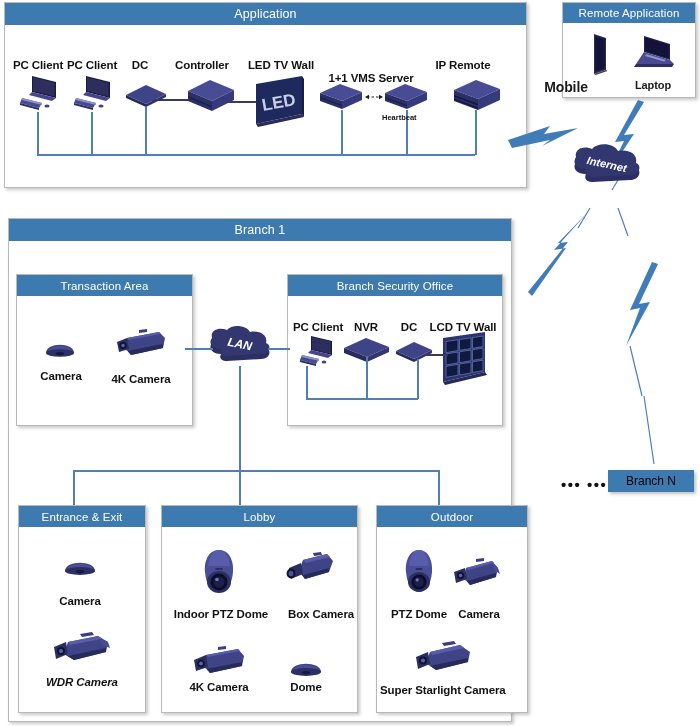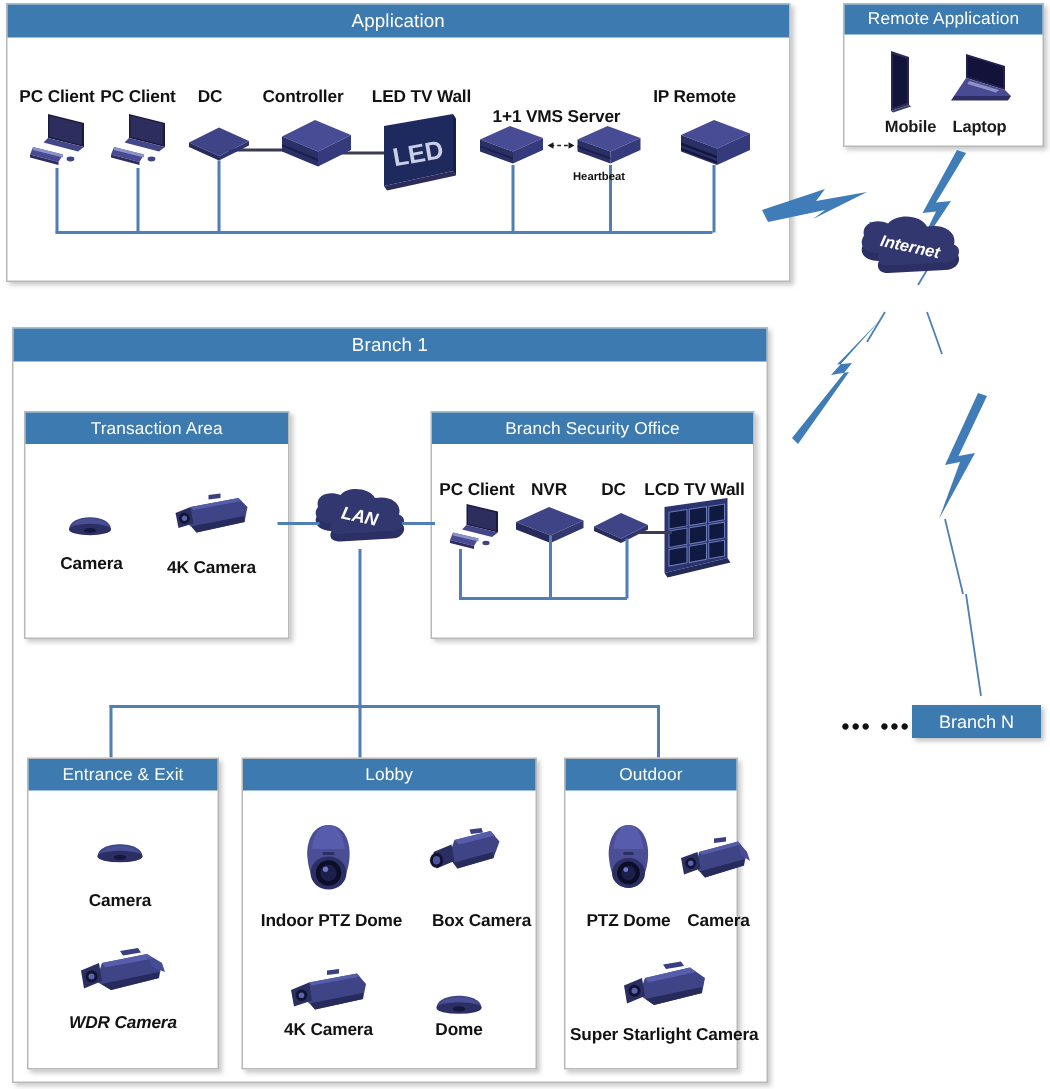--- a/index.html
+++ b/index.html
@@ -39,21 +39,21 @@
   .wire-h{height:1.5px;}
   .wire-v{width:1.5px;}
   .wire-dk{background:#3a3a55;}
 
   
   .icon{position:absolute;}
   .icon svg{display:block;overflow:visible;}
 
   
   .chip{
-    position:absolute;background:#3d7ab0;color:#ffffff;
+    position:absolute;background:#3d7ab0;color:#000000;
     font-size:12px;text-align:center;
     display:flex;align-items:center;justify-content:center;
     box-shadow:2px 2px 3px rgba(120,120,120,.45);
   }
   .dots{
     position:absolute;color:#111;font-size:15px;font-weight:900;
     letter-spacing:1.5px;line-height:1;white-space:nowrap;
   }
   .heartbeat{
     position:absolute;font-size:7.5px;color:#111;white-space:nowrap;
@@ -172,21 +172,21 @@
 </div>
 <div class="icon" style="left:630px;top:32px;">
   <svg width="46" height="44" viewBox="0 0 46 44">
     <polygon points="14,4 40,12 40,28 14,20" fill="#22224d"></polygon>
     <polygon points="15.2,5.6 38.7,12.9 38.7,26.3 15.2,19" fill="#12123a"></polygon>
     <polygon points="14,20 40,28 44,32 6,32" fill="#4a4a92"></polygon>
     <polygon points="6,32 44,32 42,35 4,35" fill="#2e2e66"></polygon>
     <polygon points="16,22 36,28 34,29.6 15,24" fill="#8b93c9"></polygon>
   </svg>
 </div>
-<div class="lbl lbl-sm" style="left:582px;top:79px;width:50px;font-size:11px;">Mobile</div>
+<div class="lbl lbl-sm" style="left:541px;top:79px;width:50px;font-size:14px;">Mobile</div>
 <div class="lbl lbl-sm" style="left:628px;top:79px;width:50px;font-size:11px;">Laptop</div>
 
 <svg class="abs" style="left:506px;top:96px;width:194px;height:420px;" viewBox="0 0 194 420">
 
   <polygon points="132,4 109,46 118,45 104,74 128,38 118,39 138,6" fill="#3f7cb8"></polygon>
 
   <polygon points="2,44 44,30 38,38 72,32 36,50 44,44 6,52" fill="#3f7cb8"></polygon>
 
   <polygon points="22,196 62,146 52,147 82,116 48,154 60,152 26,200" fill="#3f7cb8"></polygon>
 
@@ -386,21 +386,21 @@
 <div class="icon" style="left:288px;top:653px;">
   <svg width="36" height="28" viewBox="0 0 36 28">
     <path d="M3 19 C3 8 33 8 33 19 Z" fill="#3f4487"></path>
     <path d="M5 17.5 C6 10 30 10 31 17.5 Z" fill="#4a4f95"></path>
     <ellipse cx="18" cy="19" rx="15" ry="3.9" fill="#2b2f63"></ellipse>
     <ellipse cx="18" cy="19.6" rx="4.2" ry="1.7" fill="#15173e"></ellipse>
   </svg>
 </div>
 <div class="lbl" style="left:280px;top:681px;width:52px;">Dome</div>
 
-<div class="panel" style="left:376px;top:505px;width:116px;height:208px;text-decoration:underline;">
+<div class="panel" style="left:376px;top:505px;width:152px;height:208px;text-decoration:underline;">
   <div class="panel-hdr" style="height:21px;font-size:11.5px;">Outdoor</div>
 </div>
 <div class="icon" style="left:400px;top:548px;">
   <svg width="38" height="52" viewBox="0 0 38 52">
     <path d="M19 2 C29 2 33 14 32 24 C31 36 26 44 19 44 C12 44 7 36 6 24 C5 14 9 2 19 2 Z" fill="#4a4f95"></path>
     <path d="M19 2 C25 2 28 9 29 18 L9 18 C10 9 13 2 19 2 Z" fill="#575dab"></path>
     <ellipse cx="19" cy="34" rx="11" ry="10" fill="#2b2f63"></ellipse>
     <circle cx="19" cy="34" r="7.6" fill="#0c0e28"></circle>
     <circle cx="19" cy="34" r="4.8" fill="#1b1f4a"></circle>
     <circle cx="17.2" cy="31.8" r="1.6" fill="#6e78c4"></circle>

